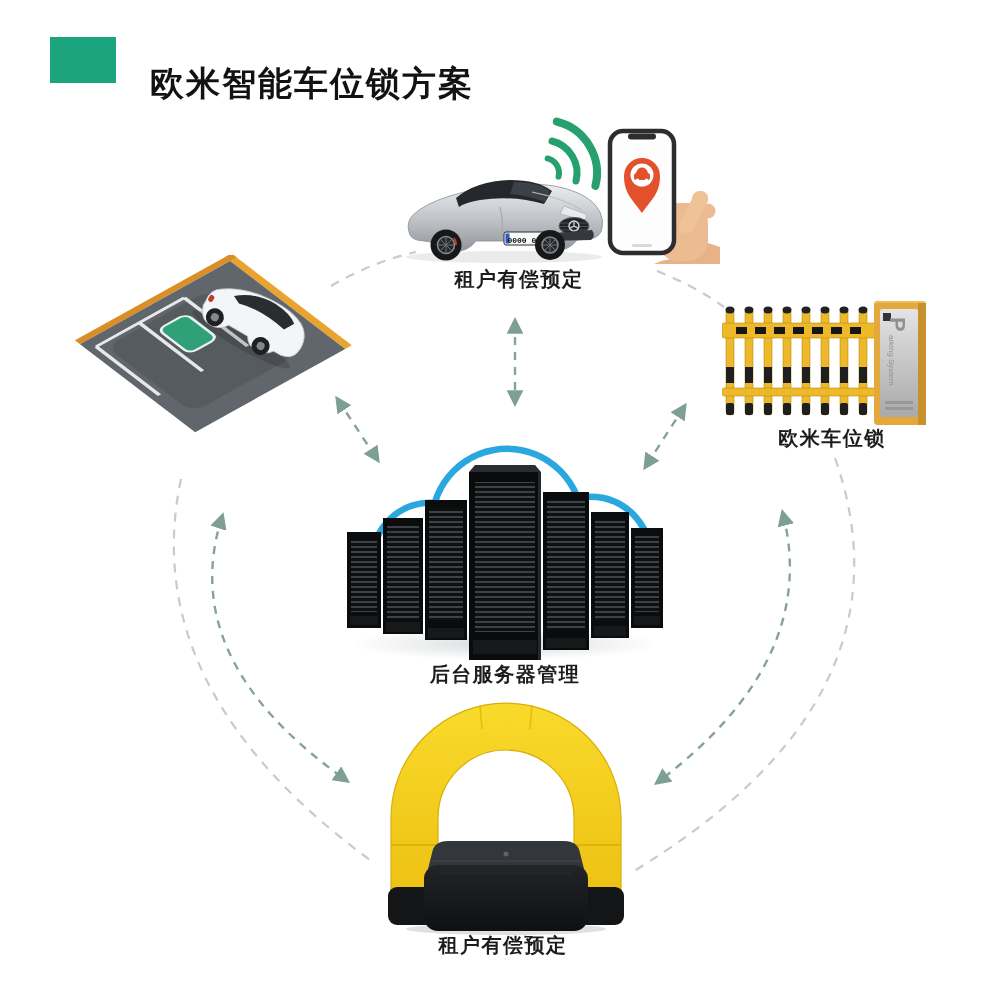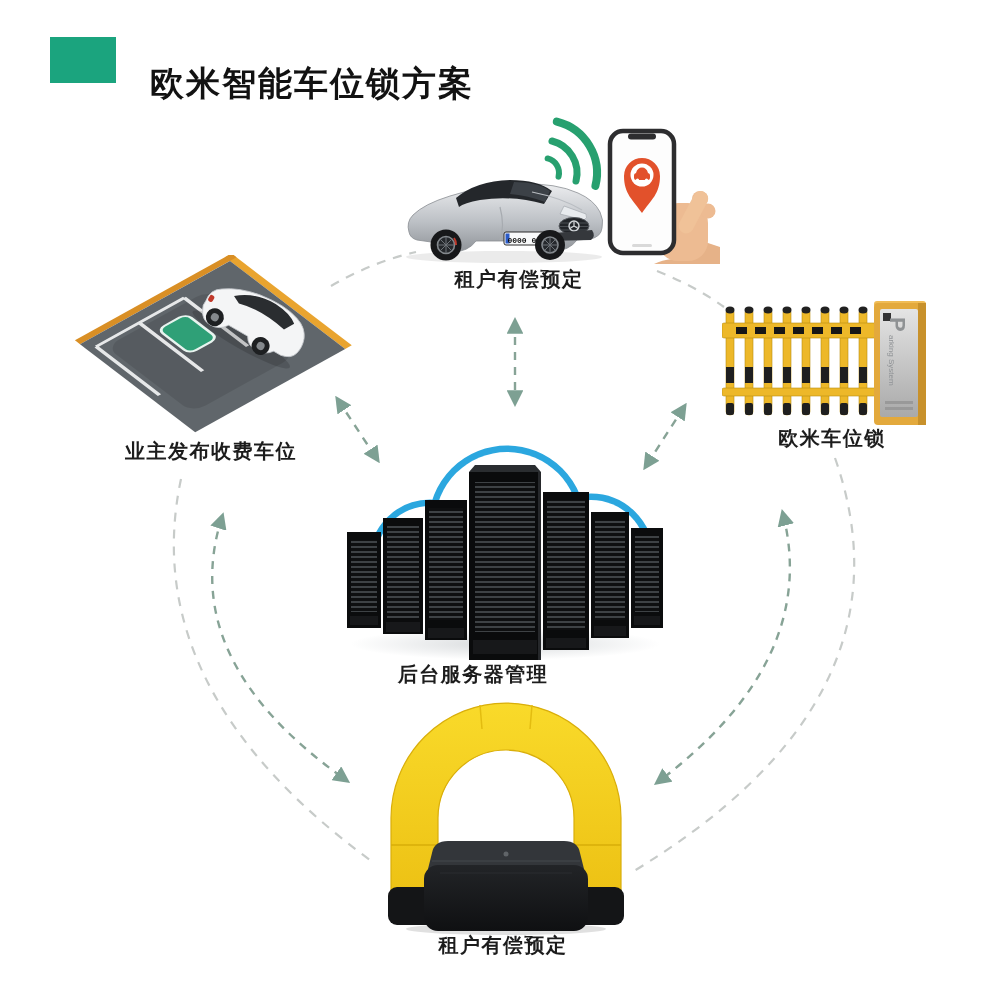--- a/index.html
+++ b/index.html
@@ -133,21 +133,20 @@
           <path d="M30,40 Q46,26 70,26 Q88,27 96,34 L90,44 Q60,38 38,44 Z" fill="#2A2D30"></path>
           <rect x="9" y="50" width="5" height="7" rx="2" fill="#C0392B"></rect>
           <circle cx="24" cy="68" r="9" fill="#1E2022"></circle>
             <circle cx="24" cy="68" r="4" fill="#84888C"></circle>
           <circle cx="78" cy="70" r="9" fill="#1E2022"></circle>
             <circle cx="78" cy="70" r="4" fill="#84888C"></circle>
         </g>
       </g>
     </svg>
   </div>
-  <div class="node-label" style="left:211px;top:438px;">业主发布收费车位</div>
 
   <div class="node" style="left:722px;top:293px;">
     <svg width="215" height="145" viewBox="0 0 215 145">
       <defs>
         <linearGradient id="panelGrad" x1="0" y1="0" x2="0" y2="1">
           <stop offset="0" stop-color="#E4E4E4"></stop>
             <stop offset="1" stop-color="#A9A9A9"></stop>
         </linearGradient>
       </defs>
       <g>
@@ -284,21 +283,21 @@
             <polygon points="124,2 196,2 190,-5 130,-5" fill="#2A2D30"></polygon>
             <rect x="124" y="2" width="72" height="188" fill="#0A0B0C"></rect>
             <rect x="130" y="12" width="60" height="150" fill="url(#vents)"></rect>
             <rect x="128" y="170" width="64" height="14" fill="#17181A"></rect>
             <rect x="193" y="2" width="3" height="188" fill="#26282B"></rect>
           </g>
         </g>
       </g>
     </svg>
   </div>
-  <div class="node-label" style="left:473px;top:661px;">后台服务器管理</div>
+  <div class="node-label" style="left:505px;top:661px;">后台服务器管理</div>
 
   <div class="node" style="left:388px;top:695px;">
     <svg width="240" height="242" viewBox="0 0 240 242">
       <defs>
         <linearGradient id="lockGrad" x1="0" y1="0" x2="0" y2="1">
           <stop offset="0" stop-color="#F9DA2A"></stop>
             <stop offset="1" stop-color="#ECC013"></stop>
         </linearGradient>
         <linearGradient id="baseGrad" x1="0" y1="0" x2="0" y2="1">
           <stop offset="0" stop-color="#222427"></stop>

